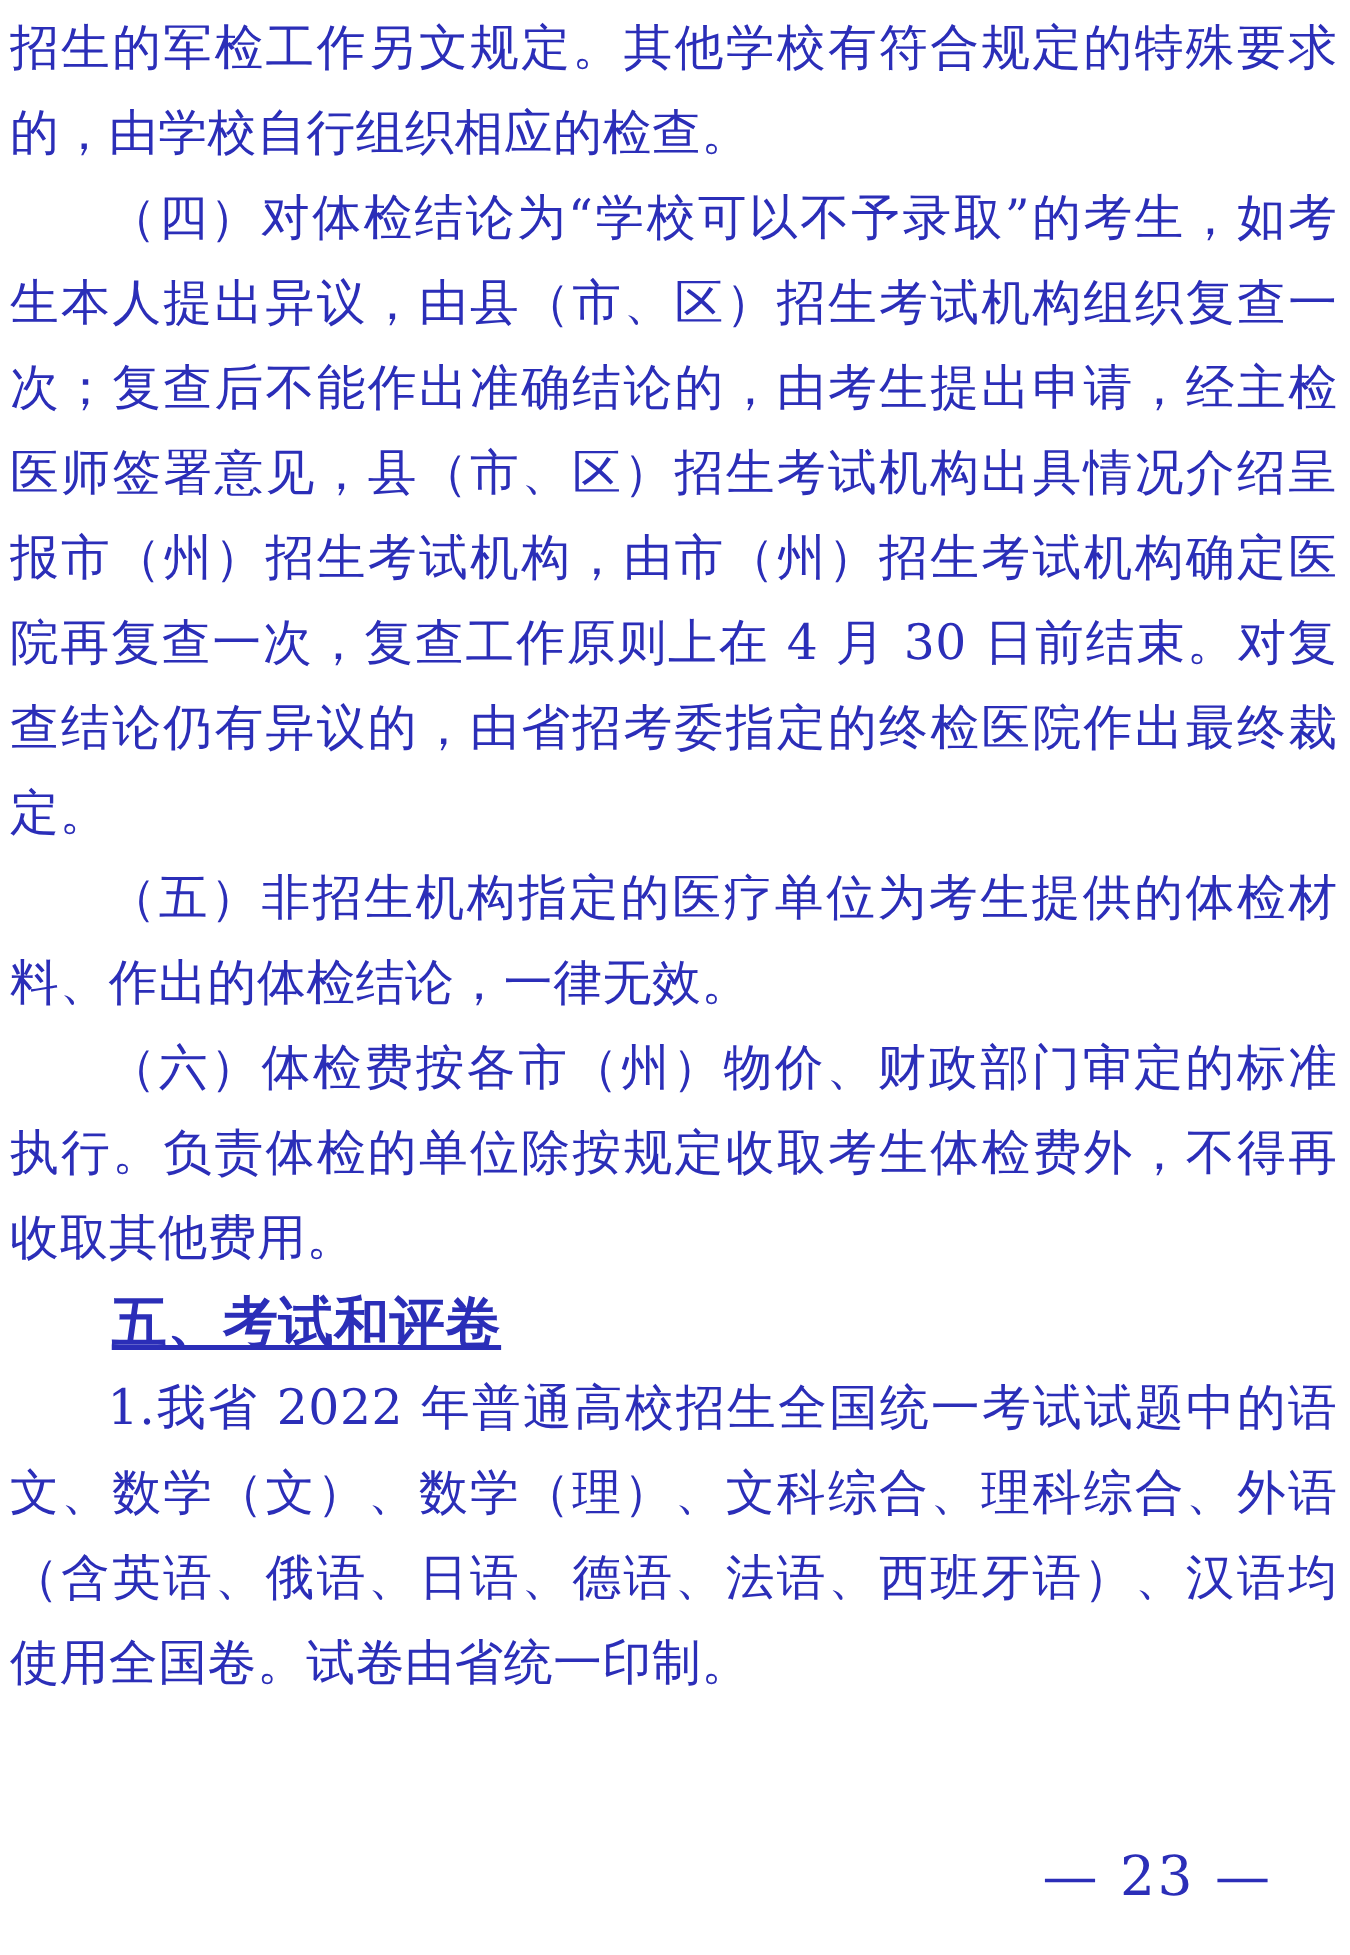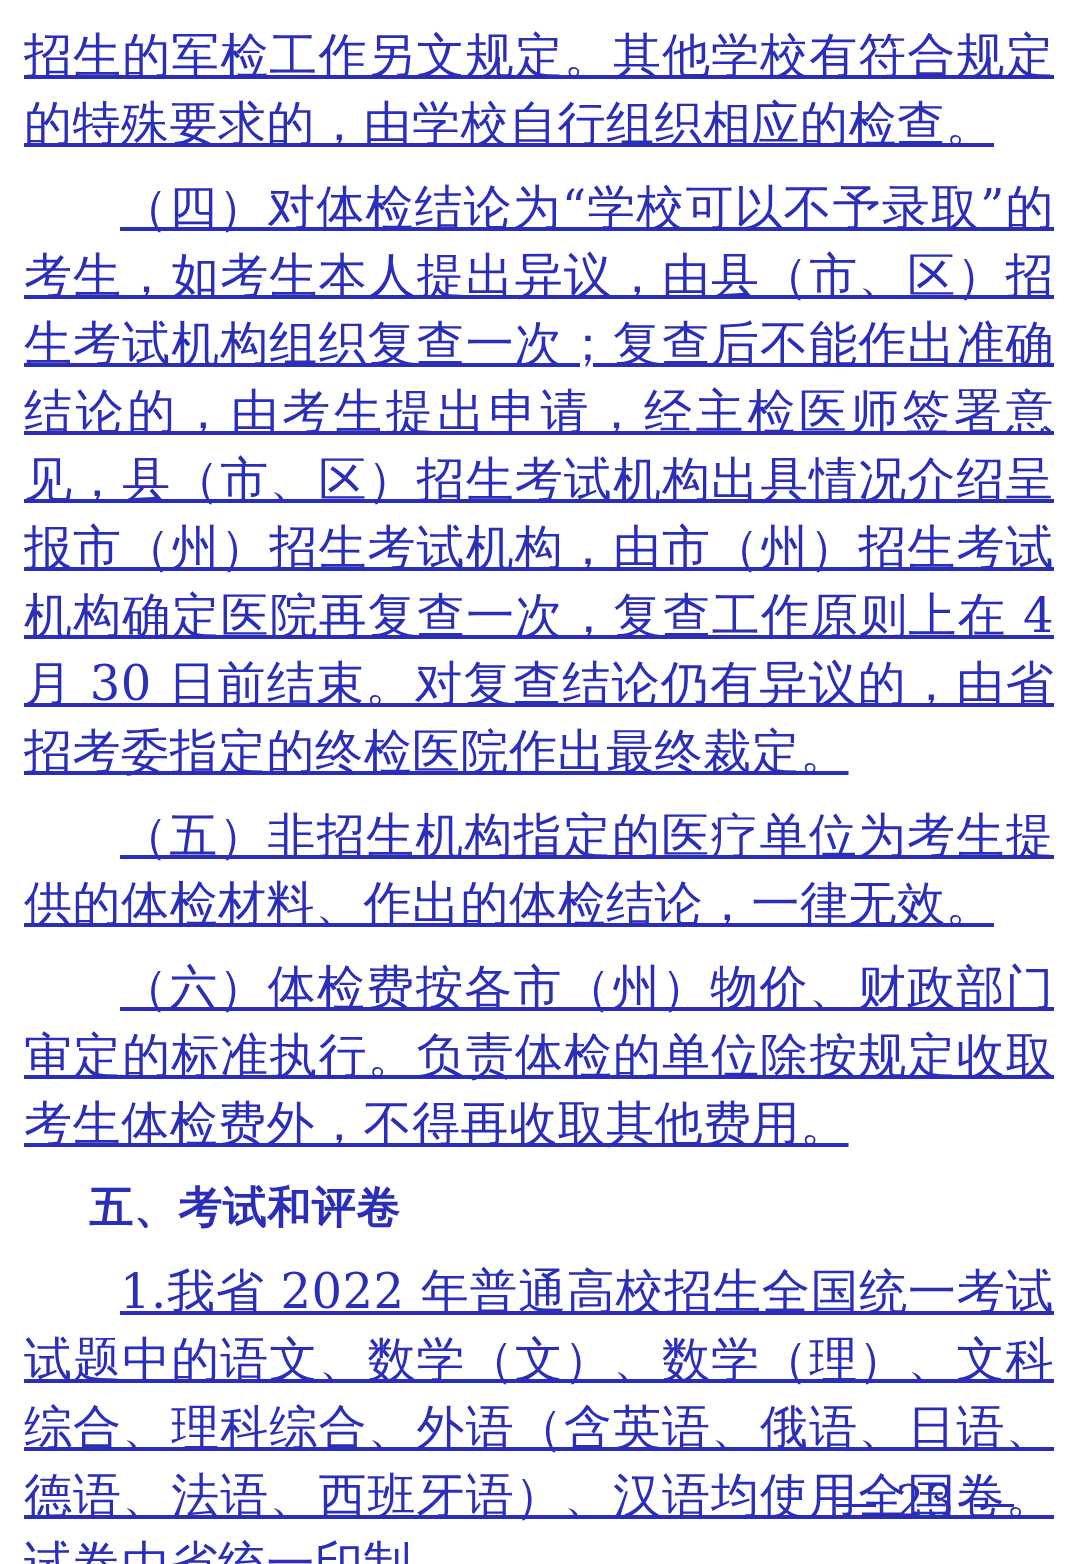--- a/index.html
+++ b/index.html
@@ -12,40 +12,40 @@
     overflow: hidden;
     font-family: "DejaVu Serif", "Liberation Serif", serif;
     color: var(--text-color, #2b2eb8);
   }
 
   .content {
     padding: 5px 10px 0 8px;
   }
 
   .para {
-    margin: 16px;
-    font-size: 48px;
+    margin: 0;
+    font-size: 39px;
     line-height: 68px;
     text-align: justify;
     text-justify: inter-character;
     text-indent: 2em;
     letter-spacing: 0.5px;
-    text-decoration: underline;
   }
 
   .para.no-indent { text-indent: 0; }
 
   .section-heading {
     margin: 0;
     font-size: 44px;
     line-height: 68px;
     font-weight: bold;
     font-family: "DejaVu Sans", "Liberation Sans", sans-serif;
     text-indent: 1.85em;
     letter-spacing: 0.5px;
+    text-decoration: underline;
   }
 
   .sub-heading {
     margin: 0;
     font-size: 42px;
     line-height: 68px;
     font-weight: normal;
     text-indent: 2em;
     letter-spacing: 0.5px;
   }

